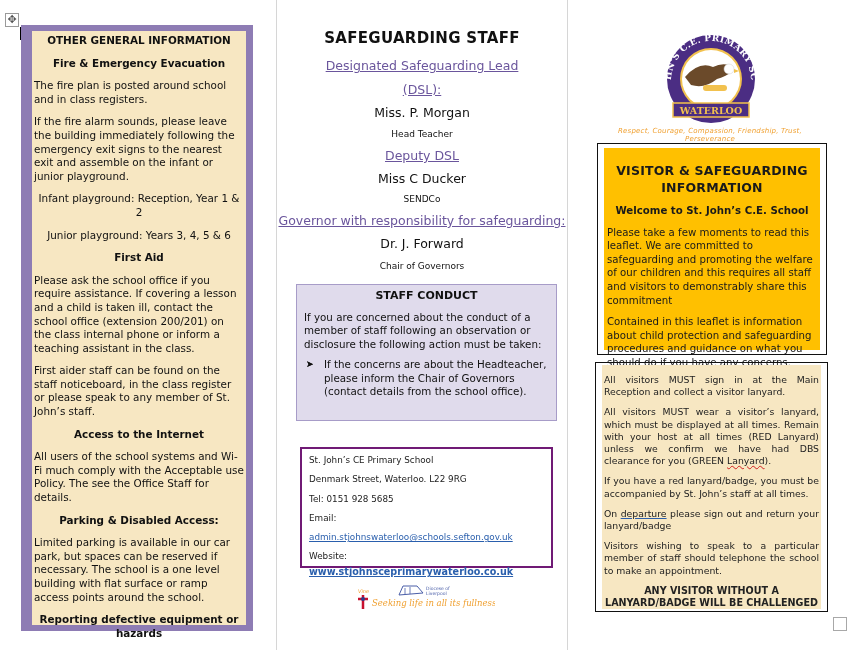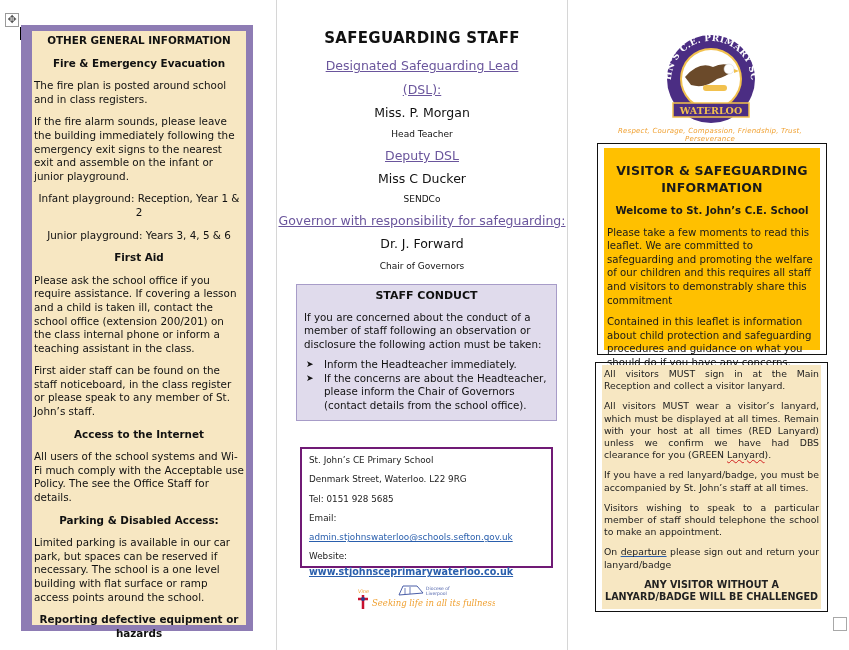--- a/index.html
+++ b/index.html
@@ -79,21 +79,21 @@
   }
   .visitor-inner .title { text-align: center; font-weight: bold; font-size: 12.5px; line-height: 17px; margin-bottom: 8px; letter-spacing: 0.2px; }
   .visitor-inner .welcome { text-align: center; font-weight: bold; font-size: 10.2px; margin-bottom: 8px; }
   .visitor-inner p { margin-bottom: 8px; }
 
   .rules-box {
     position: absolute; left: 595px; top: 362px; width: 233px; height: 250px;
     border: 1.5px solid #111; padding: 2px 6px;
   }
   .rules-inner {
-    width: 100%; height: 100%; background: #f7e7c2; padding: 3px 2px;
+    width: 100%; height: 100%; background: #f7e7c2; padding: 9px 2px;
     font-size: 9.3px; line-height: 12.2px; color: #222; text-align: justify;
   }
   .rules-inner p { margin-bottom: 8px; }
   .rules-inner .squiggle { text-decoration: underline wavy #d02020; }
   .rules-inner .dotted { text-decoration: underline; text-decoration-color: #2a5fad; }
   .rules-inner .warn { text-align: center; font-weight: bold; font-size: 9.6px; line-height: 12.5px; }
 
   .corner-box { position: absolute; left: 833px; top: 617px; width: 14px; height: 14px; border: 1px solid #a8a8a8; background: #fff; }
 </style>
 </head>
@@ -138,21 +138,20 @@
   <div class="mid-name" style="top:236px;">Dr. J. Forward</div>
   <div class="mid-role" style="top:261px;">Chair of Governors</div>
 </div>
 
 <div class="conduct-box">
   <div class="h">STAFF CONDUCT</div>
   <p>If you are concerned about the conduct of a member of staff following an observation or disclosure the following action must be taken:</p>
   <ul>
     <li>
       <span class="arrow">➤</span>
-      <span>Inform the Headteacher immediately.</span>
     </li>
     <li>
       <span class="arrow">➤</span>
       <span>If the concerns are about the Headteacher, please inform the Chair of Governors (contact details from the school office).</span>
     </li>
   </ul>
 </div>
 
 <div class="contact-box">
   <div>St. John’s CE Primary School</div>
@@ -207,19 +206,19 @@
     <p>Please take a few moments to read this leaflet. We are committed to safeguarding and promoting the welfare of our children and this requires all staff and visitors to demonstrably share this commitment</p>
     <p>Contained in this leaflet is information about child protection and safeguarding procedures and guidance on what you should do if you have any concerns.</p>
   </div>
 </div>
 
 <div class="rules-box">
   <div class="rules-inner">
     <p>All visitors MUST sign in at the Main Reception and collect a visitor lanyard.</p>
     <p><span>All visitors MUST wear a visitor’s lanyard, which must be displayed at all times. Remain with your host at all times (RED Lanyard) unless we confirm we have had DBS clearance for you (GREEN </span><span class="squiggle">Lanyard</span><span>).</span></p>
     <p>If you have a red lanyard/badge, you must be accompanied by St. John’s staff at all times.</p>
+    <p><span>On </span><span class="dotted">departure</span><span> please sign out and return your lanyard/badge</span></p>
     <p>Visitors wishing to speak to a particular member of staff should telephone the school to make an appointment.</p>
-    <p><span>On </span><span class="dotted">departure</span><span> please sign out and return your lanyard/badge</span></p>
     <div class="warn">ANY VISITOR WITHOUT A LANYARD/BADGE WILL BE CHALLENGED</div>
   </div>
 </div>
 
 <div class="corner-box"></div>
 
 </body></html>

